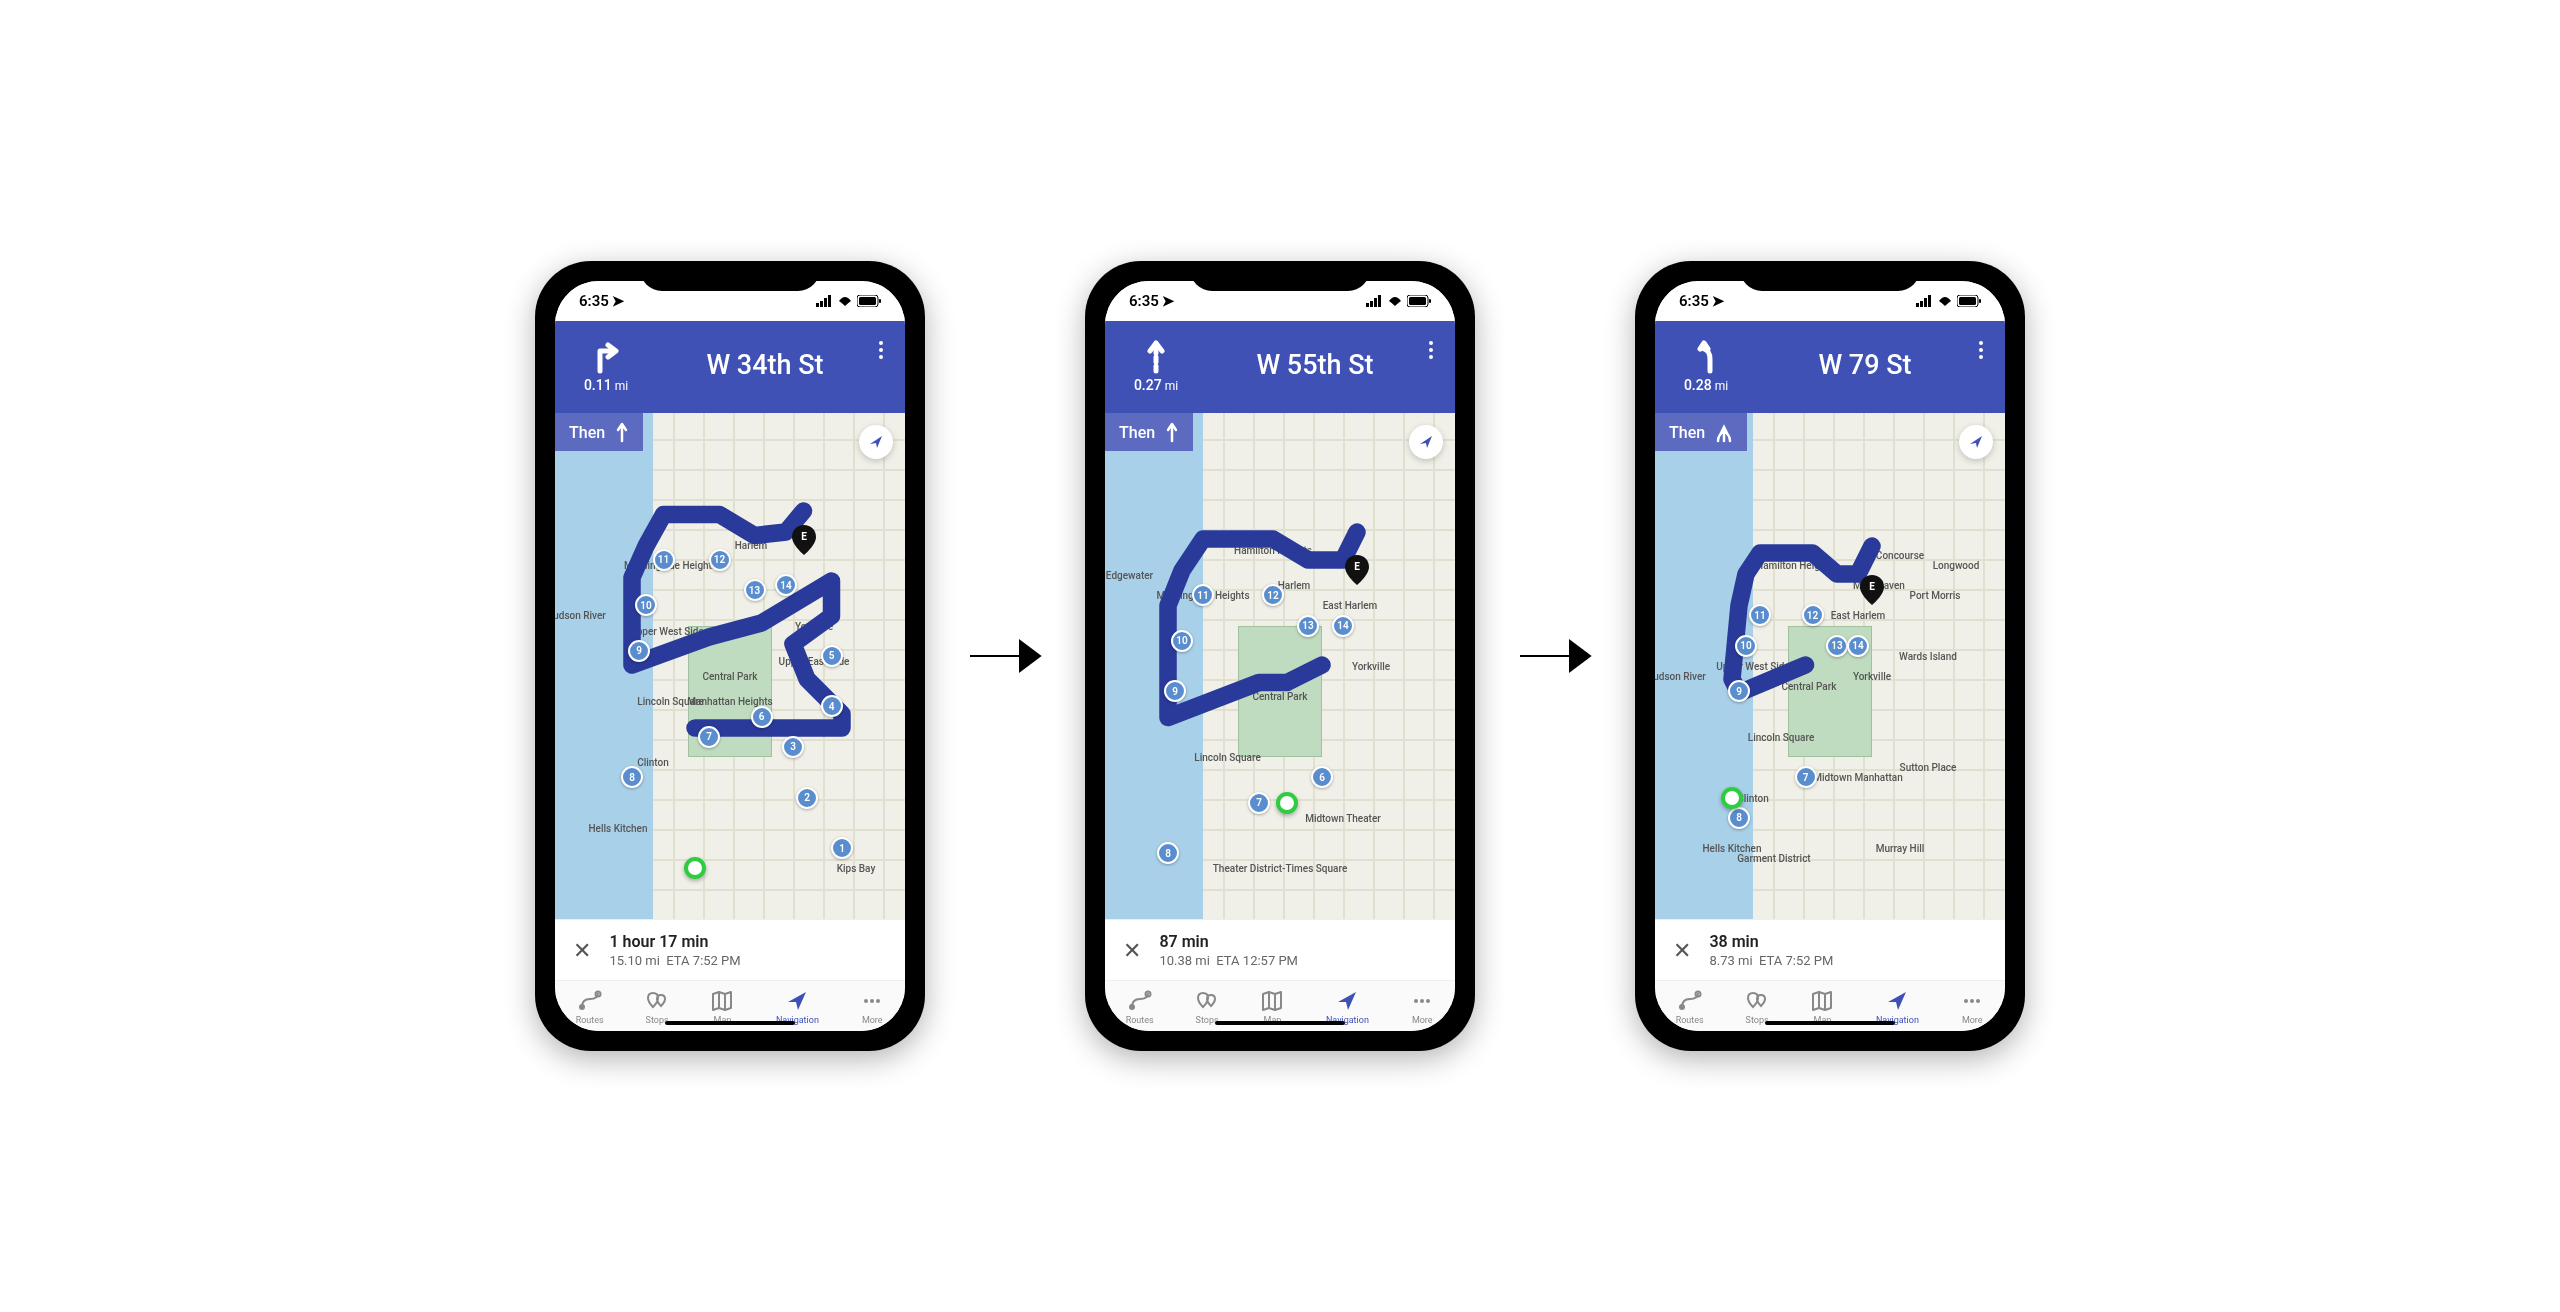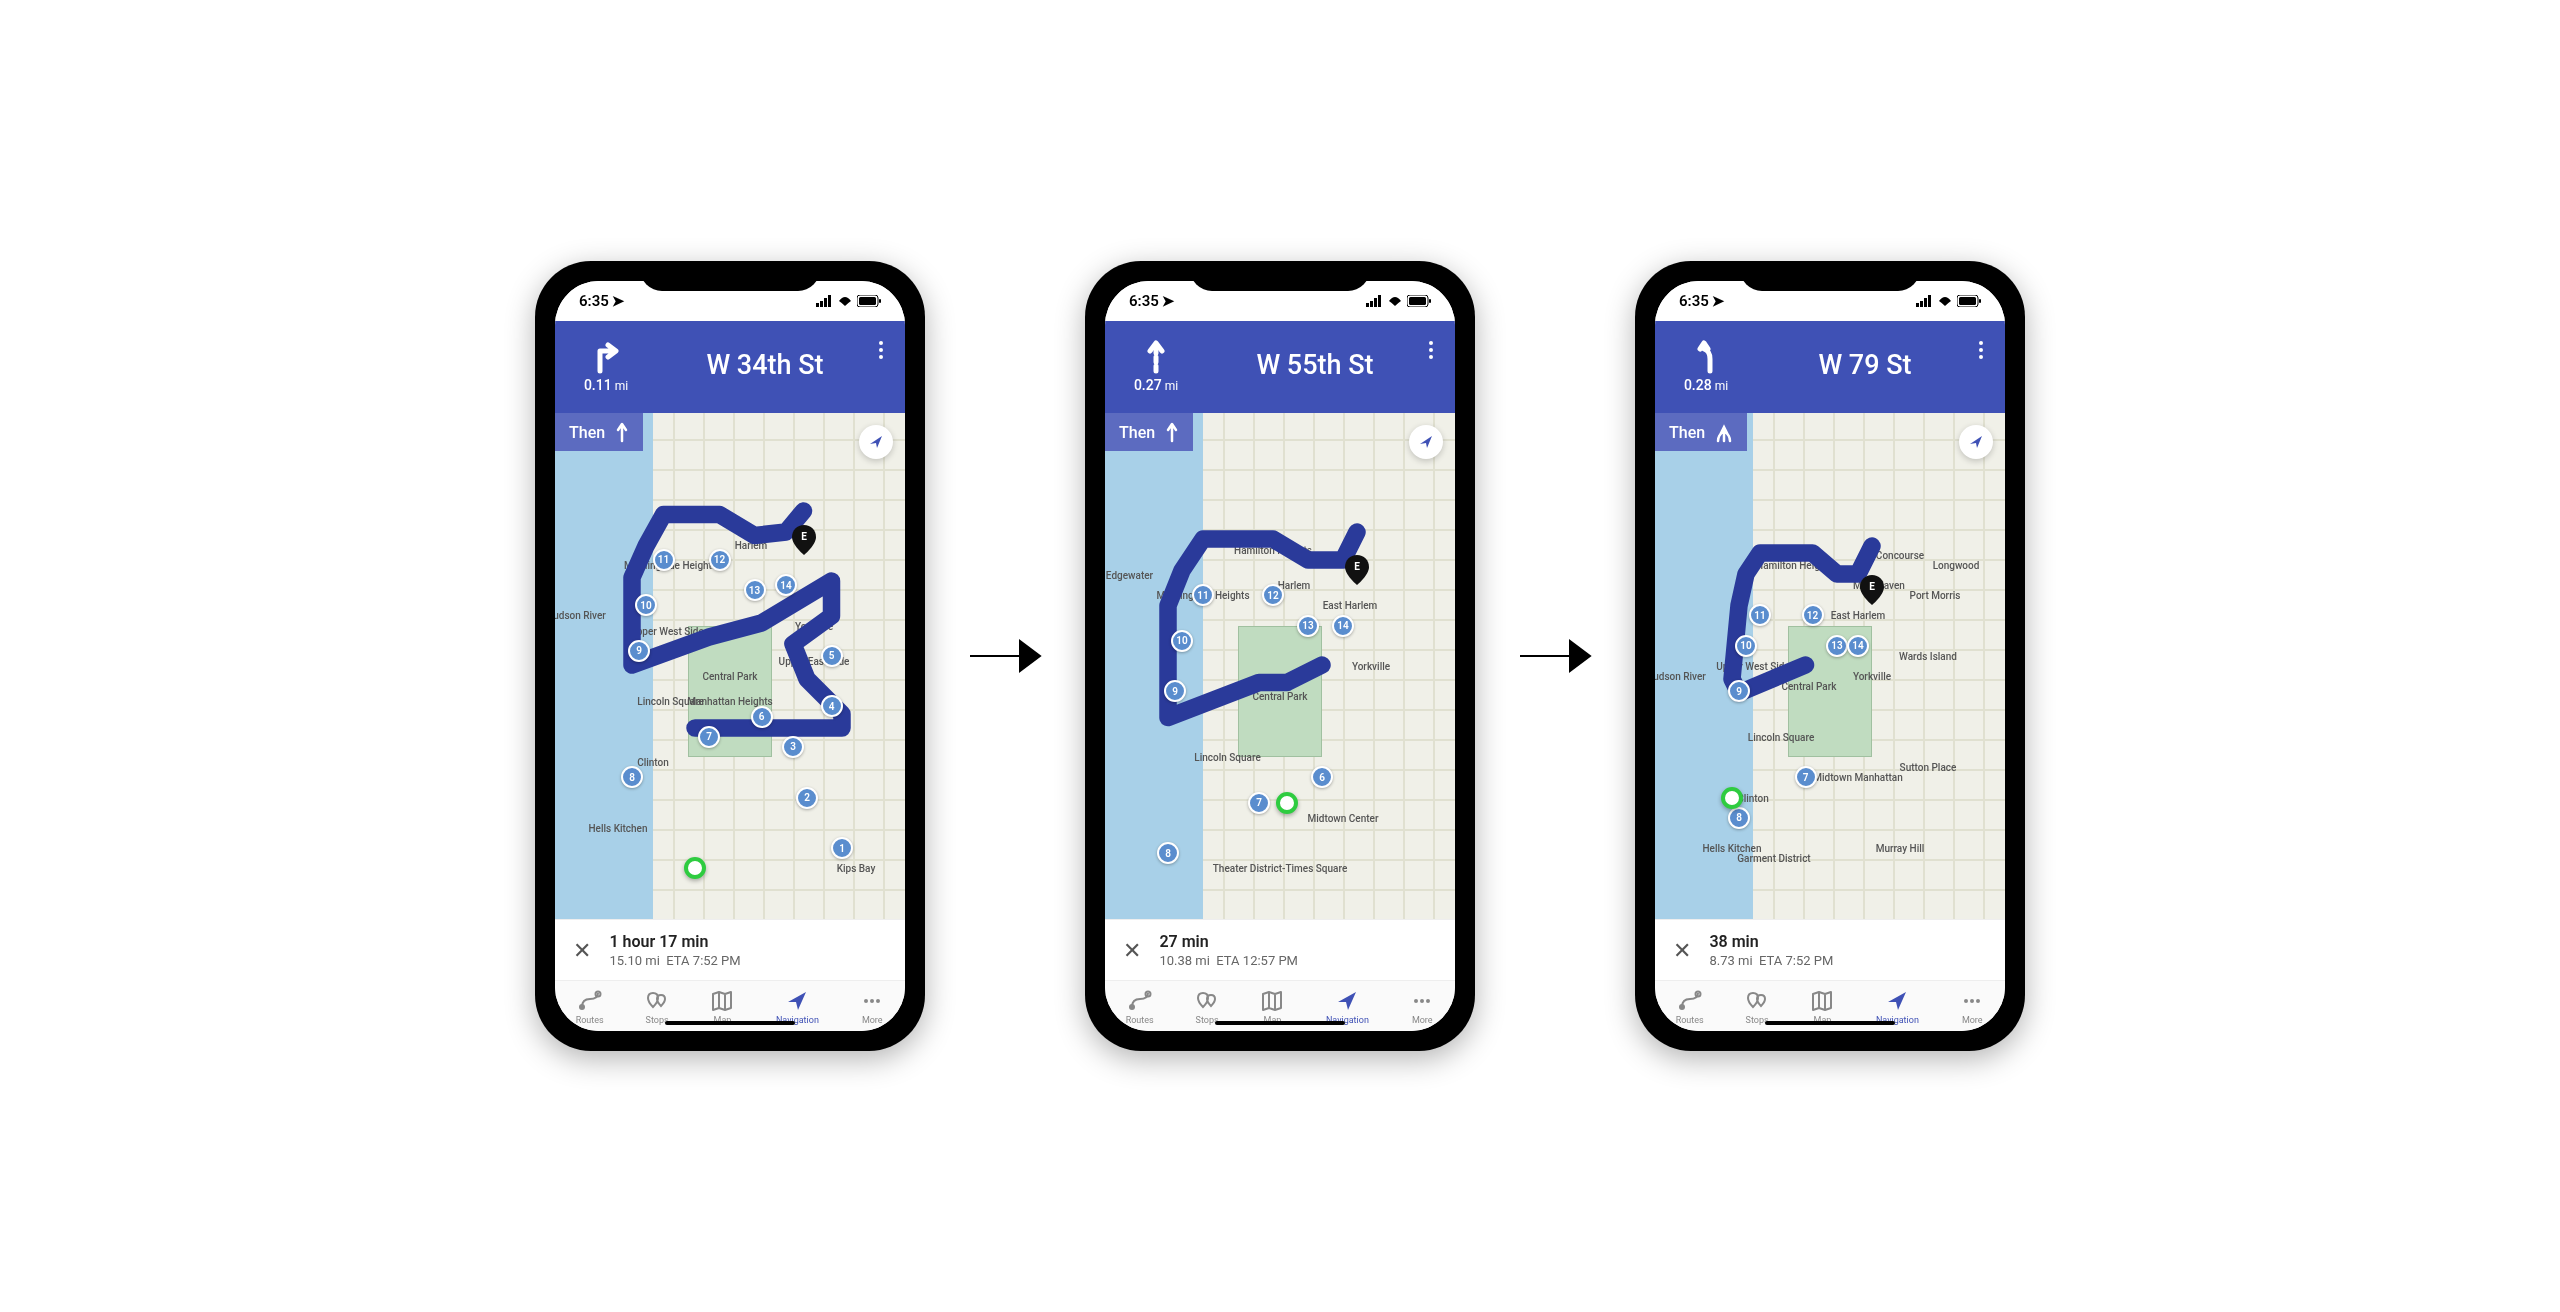--- a/index.html
+++ b/index.html
@@ -280,21 +280,21 @@
             <path d="M3 11 L15 3 L10 15 L9 10 Z" fill="#3f51b5"></path>
           </svg>
    </div>
    <div class="label area" style="left:48%;top:27%">Hamilton Heights</div>
         <div class="label area" style="left:28%;top:36%">Morningside Heights</div>
         <div class="label area" style="left:54%;top:34%">Harlem</div>
         <div class="label area" style="left:70%;top:38%">East Harlem</div>
         <div class="label area" style="left:50%;top:56%">Central Park</div>
         <div class="label area" style="left:76%;top:50%">Yorkville</div>
         <div class="label area" style="left:35%;top:68%">Lincoln Square</div>
-        <div class="label area" style="left:68%;top:80%">Midtown Center</div>
+        <div class="label area" style="left:68%;top:80%">Midtown Theater</div>
         <div class="label area" style="left:50%;top:90%">Theater District-Times Square</div>
         <div class="label area" style="left:7%;top:32%">Edgewater</div>
    <svg class="route" viewBox="0 0 100 100" preserveAspectRatio="none">
           <path d="M52,77 L44,77 L18,87 L18,55 L22,45 L28,36 L48,36 L58,42 L68,42 L72,34 M52,77 L62,72"></path>
         </svg>
    <div class="stop" style="left:62%;top:72%">6</div>
         <div class="stop" style="left:44%;top:77%">7</div>
         <div class="stop" style="left:18%;top:87%">8</div>
         <div class="stop" style="left:20%;top:55%">9</div>
         <div class="stop" style="left:22%;top:45%">10</div>
@@ -306,21 +306,21 @@
     <svg viewBox="0 0 24 30">
             <path d="M12 0 C5 0 0 5 0 12 C0 20 12 30 12 30 S24 20 24 12 C24 5 19 0 12 0" fill="#111"></path>
             <text x="12" y="15" fill="#fff" font-size="10" text-anchor="middle" font-weight="bold">E</text>
           </svg>
    </div>
    <div class="cur-loc" style="left:52%;top:77%"></div>
   </div>
   <div class="summary">
    <div class="close-x">✕</div>
    <div class="sum-text">
-    <div class="sum-time">27 min</div>
+    <div class="sum-time">87 min</div>
     <div class="sum-det"><span>10.38 mi</span>&nbsp;&nbsp;<span>ETA 12:57 PM</span></div>
    </div>
   </div>
   <div class="bottom-nav">
         <div class="nav-item ">
           <div class="nav-ico">
             <svg width="24" height="24" viewBox="0 0 24 24">
               <path d="M4 18 Q4 10 12 10 Q20 10 20 4" stroke="#888" stroke-width="2" fill="none"></path>
               <circle cx="4" cy="18" r="3" fill="#888"></circle>
               <circle cx="20" cy="5" r="2.5" fill="none" stroke="#888" stroke-width="2"></circle>

